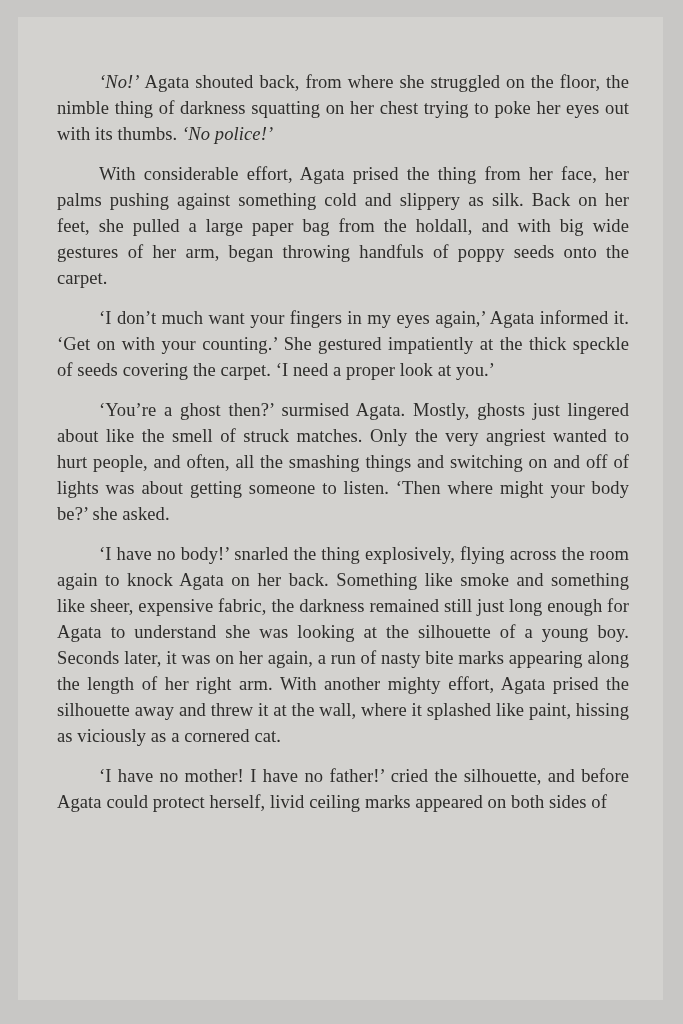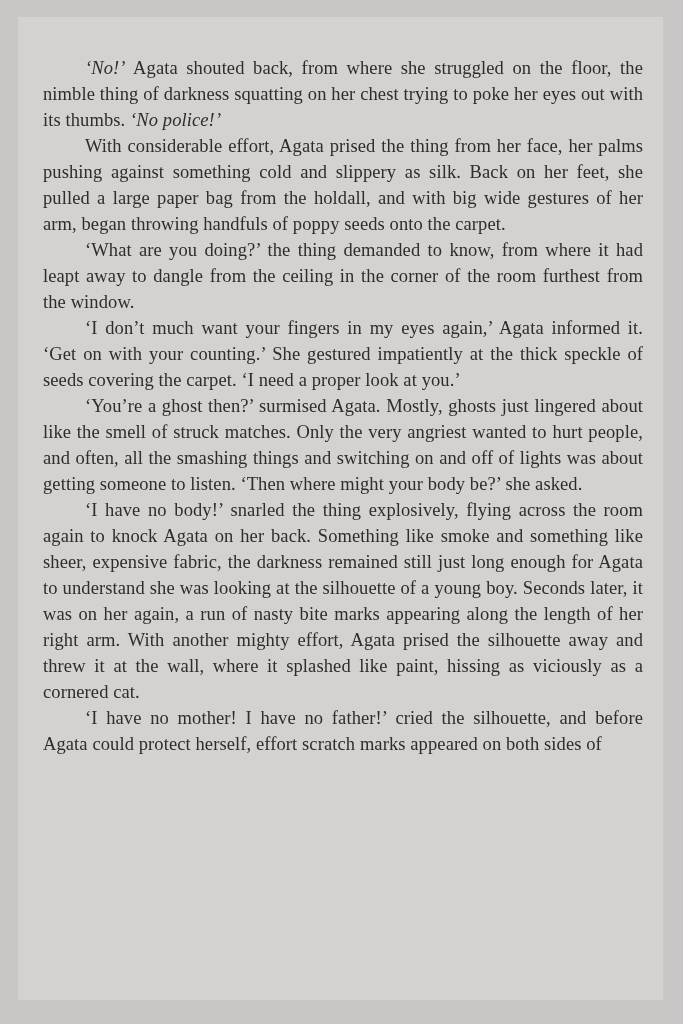--- a/index.html
+++ b/index.html
@@ -31,36 +31,35 @@
     left: 25px;
     top: 38px;
     width: 600px;
     color: #2e2d2b;
     font-size: 18.5px;
     line-height: 26px;
     text-align: justify;
     letter-spacing: 0.1px;
   }
   .text-block p {
-    margin: 0;
+    margin: 14px;
     padding: 0;
     text-indent: 42px;
   }
   .text-block .italic {
     font-style: italic;
   }
 </style>
 </head>
 <body>
 
 <div class="screen">
   <div class="page">
     <div class="text-block">
         <p><span class="italic">‘No!’</span><span> Agata shouted back, from where she struggled on the floor, the nimble thing of darkness squatting on her chest trying to poke her eyes out with its thumbs. </span><span class="italic">‘No police!’</span></p>
         <p><span>With considerable effort, Agata prised the thing from her face, her palms pushing against something cold and slippery as silk. Back on her feet, she pulled a large paper bag from the holdall, and with big wide gestures of her arm, began throwing handfuls of poppy seeds onto the carpet.</span></p>
-        <p><span>‘What are you doing?’ the thing demanded to know, from where it had leapt away to dangle from the ceiling in the corner of the room furthest from the window.</span></p>
         <p><span>‘I don’t much want your fingers in my eyes again,’ Agata informed it. ‘Get on with your counting.’  She gestured impatiently at the thick speckle of seeds covering the carpet. ‘I need a proper look at you.’</span></p>
         <p><span>‘You’re a ghost then?’ surmised Agata. Mostly, ghosts just lingered about like the smell of struck matches.  Only the very angriest wanted to hurt people, and often, all the smashing things and switching on and off of lights was about getting someone to listen. ‘Then where might your body be?’ she asked.</span></p>
         <p><span>‘I have no body!’ snarled the thing explosively, flying across the room again to knock Agata on her back.  Something like smoke and something like sheer, expensive fabric, the darkness remained still just long enough for Agata to understand she was looking at the silhouette of a young boy. Seconds later, it was on her again, a run of nasty bite marks appearing along the length of her right arm. With another mighty effort, Agata prised the silhouette away and threw it at the wall, where it splashed like paint, hissing as viciously as a cornered cat.</span></p>
-        <p><span>‘I have no mother! I have no father!’ cried the silhouette, and before Agata could protect herself, effort scratch marks appeared on both sides of</span></p>
+        <p><span>‘I have no mother! I have no father!’ cried the silhouette, and before Agata could protect herself, livid ceiling marks appeared on both sides of</span></p>
       </div>
   </div>
 </div>
 
 </body></html>

